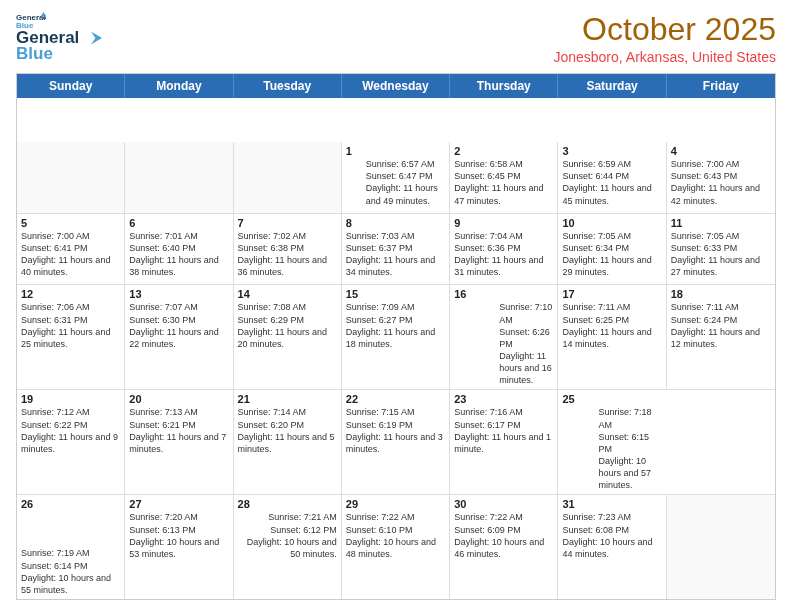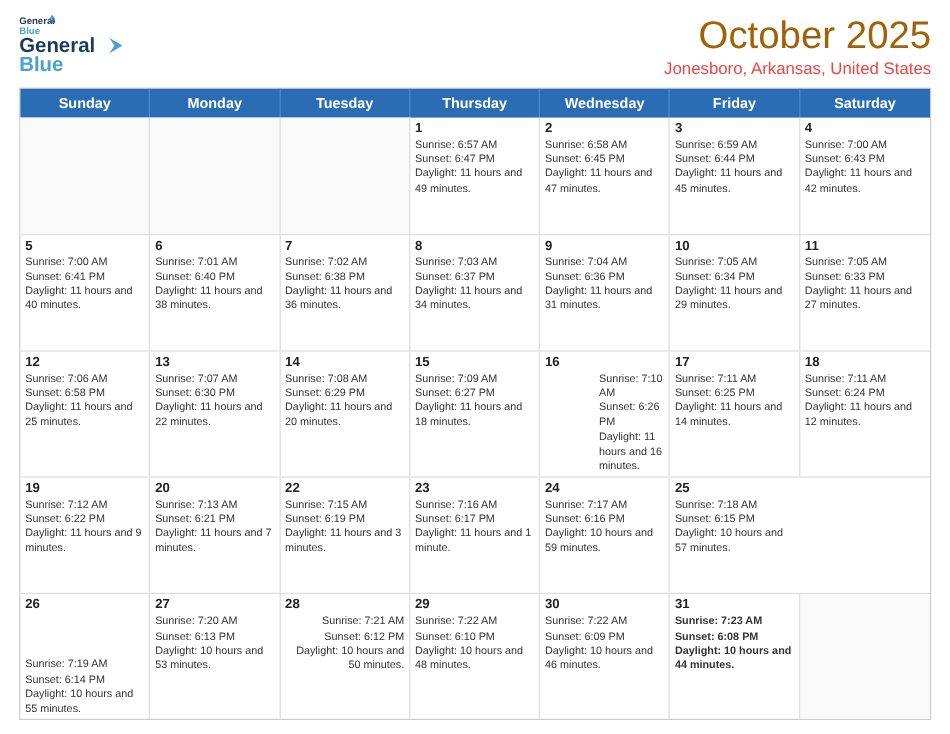--- a/index.html
+++ b/index.html
@@ -44,20 +44,21 @@
     .location-title {
       font-size: 14px;
       color: #ef4444;
       margin-top: 2px;
     }
     .calendar {
       flex: 1;
       border: 1px solid #ccc;
       display: flex;
       flex-direction: column;
+      gap: 44px;
     }
     .cal-header {
       display: grid;
       grid-template-columns: repeat(7, 1fr);
       background: #2a6db5;
     }
     .cal-header-cell {
       color: #fff;
       font-size: 12px;
       font-weight: bold;
@@ -125,33 +126,33 @@
       <div class="month-title">October 2025</div>
       <div class="location-title">Jonesboro, Arkansas, United States</div>
     </div>
   </div>
 
   <div class="calendar">
     <div class="cal-header">
     <div class="cal-header-cell">Sunday</div>
         <div class="cal-header-cell">Monday</div>
         <div class="cal-header-cell">Tuesday</div>
+        <div class="cal-header-cell">Wednesday</div>
         <div class="cal-header-cell">Thursday</div>
-        <div class="cal-header-cell">Wednesday</div>
+        <div class="cal-header-cell">Saturday</div>
         <div class="cal-header-cell">Friday</div>
-        <div class="cal-header-cell">Saturday</div>
       </div>
     <div class="cal-body">
     <div class="cal-row">
           <div class="cal-cell empty"></div>
           <div class="cal-cell empty"></div>
           <div class="cal-cell empty"></div>
           <div class="cal-cell">
             <div class="day-number">1</div>
-            <div class="day-info" style="white-space: pre-line;">Sunrise: 6:57 AM
+            <div class="day-info" style="white-space: pre-line; margin-left: 20px;">Sunrise: 6:57 AM
 Sunset: 6:47 PM
 Daylight: 11 hours and 49 minutes.</div>
           </div>
           <div class="cal-cell">
             <div class="day-number">2</div>
             <div class="day-info" style="white-space: pre-line;">Sunrise: 6:58 AM
 Sunset: 6:45 PM
 Daylight: 11 hours and 47 minutes.</div>
           </div>
           <div class="cal-cell">
@@ -208,21 +209,21 @@
             <div class="day-number">11</div>
             <div class="day-info" style="white-space: pre-line;">Sunrise: 7:05 AM
 Sunset: 6:33 PM
 Daylight: 11 hours and 27 minutes.</div>
           </div>
         </div>
         <div class="cal-row">
           <div class="cal-cell">
             <div class="day-number">12</div>
             <div class="day-info" style="white-space: pre-line;">Sunrise: 7:06 AM
-Sunset: 6:58 PM
+Sunset: 6:31 PM
 Daylight: 11 hours and 25 minutes.</div>
           </div>
           <div class="cal-cell">
             <div class="day-number">13</div>
             <div class="day-info" style="white-space: pre-line;">Sunrise: 7:07 AM
 Sunset: 6:30 PM
 Daylight: 11 hours and 22 minutes.</div>
           </div>
           <div class="cal-cell">
             <div class="day-number">14</div>
@@ -262,40 +263,40 @@
 Sunset: 6:22 PM
 Daylight: 11 hours and 9 minutes.</div>
           </div>
           <div class="cal-cell">
             <div class="day-number">20</div>
             <div class="day-info" style="white-space: pre-line;">Sunrise: 7:13 AM
 Sunset: 6:21 PM
 Daylight: 11 hours and 7 minutes.</div>
           </div>
           <div class="cal-cell">
+            <div class="day-number">21</div>
+            <div class="day-info" style="white-space: pre-line;">Sunrise: 7:14 AM
+Sunset: 6:20 PM
+Daylight: 11 hours and 5 minutes.</div>
+          </div>
+          <div class="cal-cell">
             <div class="day-number">22</div>
             <div class="day-info" style="white-space: pre-line;">Sunrise: 7:15 AM
 Sunset: 6:19 PM
 Daylight: 11 hours and 3 minutes.</div>
           </div>
           <div class="cal-cell">
             <div class="day-number">23</div>
             <div class="day-info" style="white-space: pre-line;">Sunrise: 7:16 AM
 Sunset: 6:17 PM
 Daylight: 11 hours and 1 minute.</div>
           </div>
           <div class="cal-cell">
-            <div class="day-number">24</div>
-            <div class="day-info" style="white-space: pre-line;">Sunrise: 7:17 AM
-Sunset: 6:16 PM
-Daylight: 10 hours and 59 minutes.</div>
-          </div>
-          <div class="cal-cell">
             <div class="day-number">25</div>
-            <div class="day-info" style="white-space: pre-line;">Sunrise: 7:18 AM
+            <div class="day-info" style="white-space: pre-line; margin-left: 36px;">Sunrise: 7:18 AM
 Sunset: 6:15 PM
 Daylight: 10 hours and 57 minutes.</div>
           </div>
         </div>
         <div class="cal-row">
           <div class="cal-cell">
             <div class="day-number">26</div>
             <div class="day-info" style="white-space: pre-line; margin-top: 36px;">Sunrise: 7:19 AM
 Sunset: 6:14 PM
 Daylight: 10 hours and 55 minutes.</div>
@@ -319,21 +320,21 @@
 Daylight: 10 hours and 48 minutes.</div>
           </div>
           <div class="cal-cell">
             <div class="day-number">30</div>
             <div class="day-info" style="white-space: pre-line;">Sunrise: 7:22 AM
 Sunset: 6:09 PM
 Daylight: 10 hours and 46 minutes.</div>
           </div>
           <div class="cal-cell">
             <div class="day-number">31</div>
-            <div class="day-info" style="white-space: pre-line; font-weight: bold;">Sunrise: 7:23 AM
+            <div class="day-info" style="white-space: pre-line;">Sunrise: 7:23 AM
 Sunset: 6:08 PM
 Daylight: 10 hours and 44 minutes.</div>
           </div>
           <div class="cal-cell empty"></div>
         </div>
       </div>
   </div>
 </div>
 
 </body></html>

